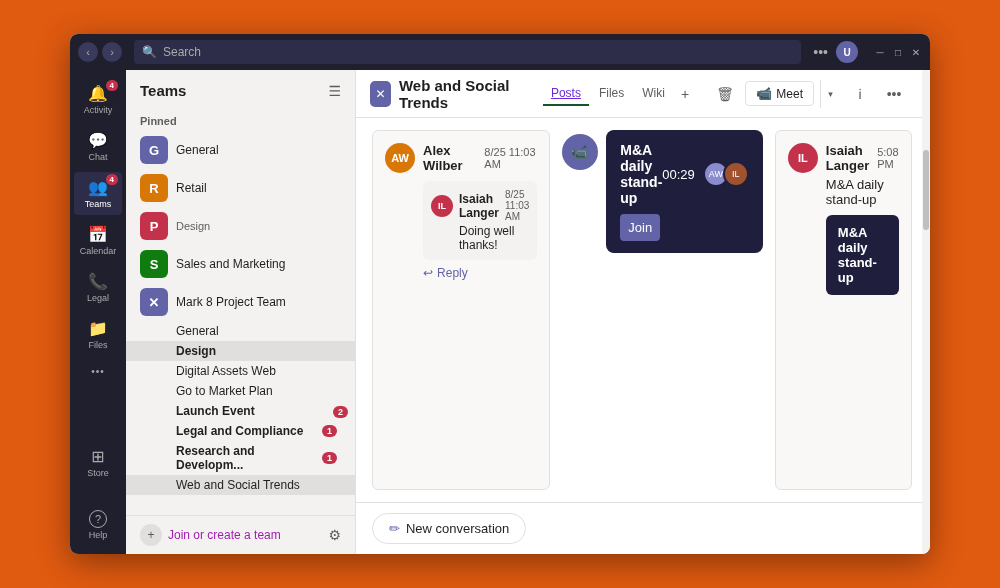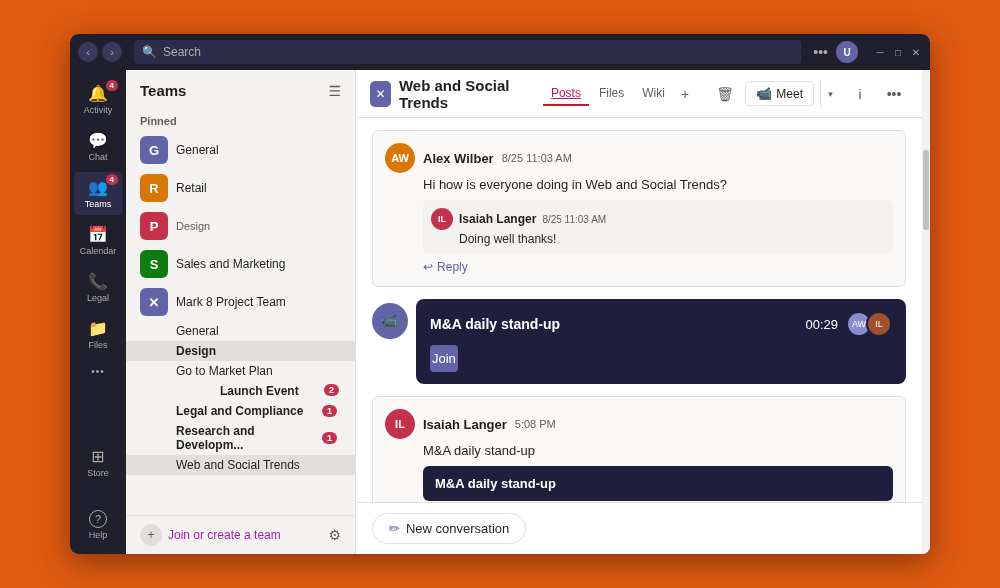--- a/index.html
+++ b/index.html
@@ -328,22 +328,22 @@
       margin-left: 4px;
     }
     .channel-tab {
       font-size: 12px;
       color: #605e5c;
       padding: 4px 8px;
       cursor: pointer;
       border-radius: 4px;
     }
     .channel-tab.active {
-      color: #be185d;
-      border-bottom: 2px solid #b91c1c;
+      color: #6d28d9;
+      border-bottom: 2px solid #14532d;
       border-radius: 0;
       text-decoration: underline;
     }
     .channel-tab-add {
       font-size: 14px;
       color: #605e5c;
       cursor: pointer;
       padding: 4px 6px;
     }
     .channel-header-spacer { flex: 1; }
@@ -387,21 +387,21 @@
       font-size: 9px;
       color: #605e5c;
     }
 
     
     .messages-area {
       flex: 1;
       overflow-y: auto;
       padding: 12px 16px;
       display: flex;
-      flex-direction: column;
+      flex-direction: row;
       gap: 12px;
     }
 
     .message-group {
       background: #f9f8f7;
       border: 1px solid #e0e0e0;
       border-radius: 6px;
       padding: 12px;
     }
     .message-header {
@@ -490,21 +490,21 @@
       content: '';
       flex: 1;
       height: 1px;
       background: #e0e0e0;
     }
     .join-btn {
       background: #6264a7;
       color: white;
       border: none;
       border-radius: 4px;
-      padding: 6px 2px;
+      padding: 6px 8px;
       font-size: 13px;
       cursor: pointer;
       margin-top: 8px;
     }
 
     
     .meeting-msg-group {
       background: #f9f8f7;
       border: 1px solid #e0e0e0;
       border-radius: 6px;
@@ -659,22 +659,23 @@
         </div>
 
         <div class="team-item">
           <div class="team-avatar" style="background:#6264a7;">✕</div>
           <span class="team-name">Mark 8 Project Team</span>
           <span class="team-dots">•••</span>
         </div>
 
         <div class="channel-item">General</div>
         <div class="channel-item bold active">Design</div>
+        <div class="channel-item">Digital Assets Web</div>
         <div class="channel-item">Go to Market Plan</div>
-        <div class="channel-item bold" style="display:flex;align-items:flex-start;justify-content:space-between;padding-right:12px;margin-left:44px;">
+        <div class="channel-item bold" style="display:flex;align-items:flex-end;justify-content:space-between;padding-right:3px;">
           <span>Launch Event</span>
           <span class="team-badge">2</span>
         </div>
         <div class="channel-item bold" style="display:flex;align-items:center;justify-content:space-between;padding-right:14px;">
           <span>Legal and Compliance</span>
           <span class="team-badge">1</span>
         </div>
         <div class="channel-item bold" style="display:flex;align-items:center;justify-content:space-between;padding-right:14px;">
           <span>Research and Developm...</span>
           <span class="team-badge">1</span>
@@ -718,21 +719,20 @@
       </div>
 
       <div class="messages-area">
 
         <div class="message-group">
           <div class="message-header">
             <div class="msg-avatar" style="background:#d97706;">AW</div>
             <span class="msg-author">Alex Wilber</span>
             <span class="msg-time">8/25 11:03 AM</span>
           </div>
-          <div class="msg-text">Hi how is everyone doing in Web and Social Trends?</div>
 
           <div class="reply-group">
             <div class="reply-header">
               <div class="reply-avatar" style="background:#c4314b;">IL</div>
               <span class="reply-author">Isaiah Langer</span>
               <span class="reply-time">8/25 11:03 AM</span>
             </div>
             <div class="reply-text">Doing well thanks!</div>
           </div>
 

